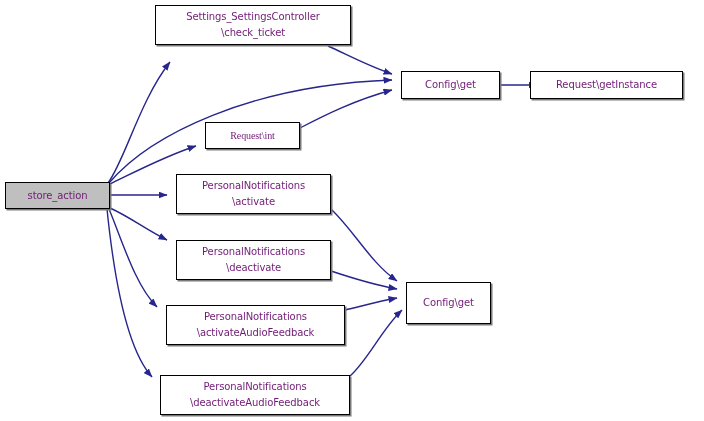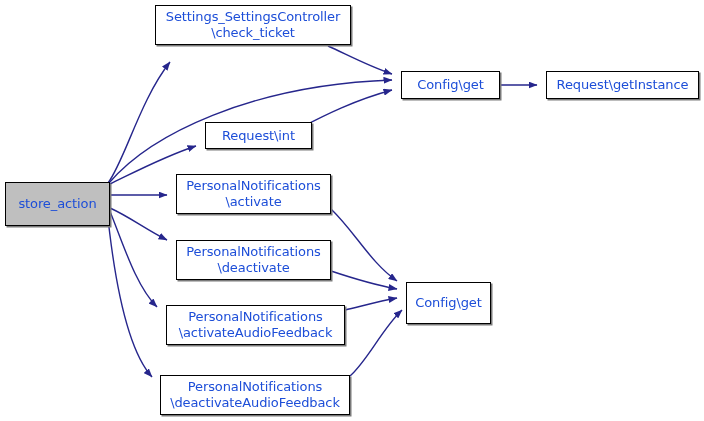--- a/index.html
+++ b/index.html
@@ -27,22 +27,22 @@
   }
   .node {
     position: absolute;
     box-sizing: border-box;
     border: 1px solid #000000;
     background: #ffffff;
     display: flex;
     align-items: center;
     justify-content: center;
     text-align: center;
-    color: #1d4ed8;
-    font-size: 13px;
+    color: #701a75;
+    font-size: 10px;
     line-height: 16px;
     letter-spacing: -0.1px;
     white-space: pre-line;
     box-shadow: 1.5px 1.5px 0 0 #7a7a7a;
     z-index: 2;
   }
   .node.current {
     background: #bfbfbf;
   }
   .node-label {
@@ -72,26 +72,26 @@
         <path d="M 328,46 C 348,55 368,66 392,74" fill="none" stroke="#26268c" stroke-width="1.4" marker-end="url(#arrowhead)"></path>
         <path d="M 300,128 C 325,115 355,100 392,90" fill="none" stroke="#26268c" stroke-width="1.4" marker-end="url(#arrowhead)"></path>
         <path d="M 500,85 L 537,85" fill="none" stroke="#26268c" stroke-width="1.4" marker-end="url(#arrowhead)"></path>
         <path d="M 331,209 C 355,232 370,262 397,281" fill="none" stroke="#26268c" stroke-width="1.4" marker-end="url(#arrowhead)"></path>
         <path d="M 331,271 C 352,278 375,285 397,289" fill="none" stroke="#26268c" stroke-width="1.4" marker-end="url(#arrowhead)"></path>
         <path d="M 345,310 C 362,306 380,301 397,298" fill="none" stroke="#26268c" stroke-width="1.4" marker-end="url(#arrowhead)"></path>
         <path d="M 350,376 C 368,360 382,329 402,310" fill="none" stroke="#26268c" stroke-width="1.4" marker-end="url(#arrowhead)"></path>
       </g>
   </svg>
   <div id="node-group">
-      <div class="node current" style="left: 5px; top: 182px; width: 105px; height: 44px; justify-content: center;"><span class="node-label">store_action</span></div>
+      <div class="node current" style="left: 5px; top: 182px; width: 105px; height: 27px; justify-content: center;"><span class="node-label">store_action</span></div>
       <div class="node" style="left: 155px; top: 5px; width: 196px; height: 40px;"><span class="node-label">Settings_SettingsController
 \check_ticket</span></div>
-      <div class="node" style="left: 205px; top: 122px; width: 107px; height: 27px;"><span class="node-label">Request\int</span></div>
+      <div class="node" style="left: 205px; top: 122px; width: 95px; height: 27px; font-family: Liberation Serif, serif;"><span class="node-label">Request\int</span></div>
       <div class="node" style="left: 401px; top: 71px; width: 99px; height: 28px;"><span class="node-label">Config\get</span></div>
-      <div class="node" style="left: 546px; top: 71px; width: 153px; height: 28px;"><span class="node-label">Request\getInstance</span></div>
+      <div class="node" style="left: 530px; top: 71px; width: 153px; height: 28px;"><span class="node-label">Request\getInstance</span></div>
       <div class="node" style="left: 176px; top: 174px; width: 155px; height: 40px;"><span class="node-label">PersonalNotifications
 \activate</span></div>
       <div class="node" style="left: 176px; top: 240px; width: 155px; height: 40px;"><span class="node-label">PersonalNotifications
 \deactivate</span></div>
       <div class="node" style="left: 166px; top: 305px; width: 179px; height: 40px;"><span class="node-label">PersonalNotifications
 \activateAudioFeedback</span></div>
       <div class="node" style="left: 160px; top: 375px; width: 190px; height: 40px;"><span class="node-label">PersonalNotifications
 \deactivateAudioFeedback</span></div>
       <div class="node" style="left: 406px; top: 282px; width: 85px; height: 42px;"><span class="node-label">Config\get</span></div>
     </div>

